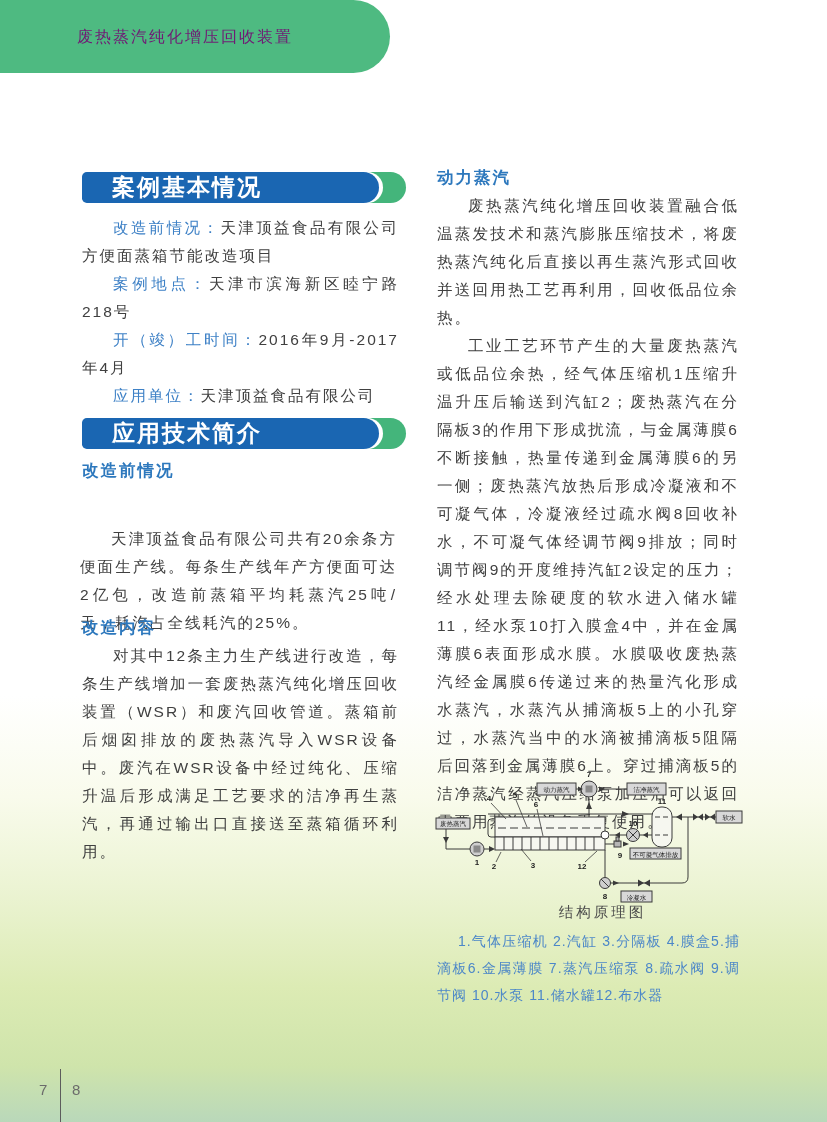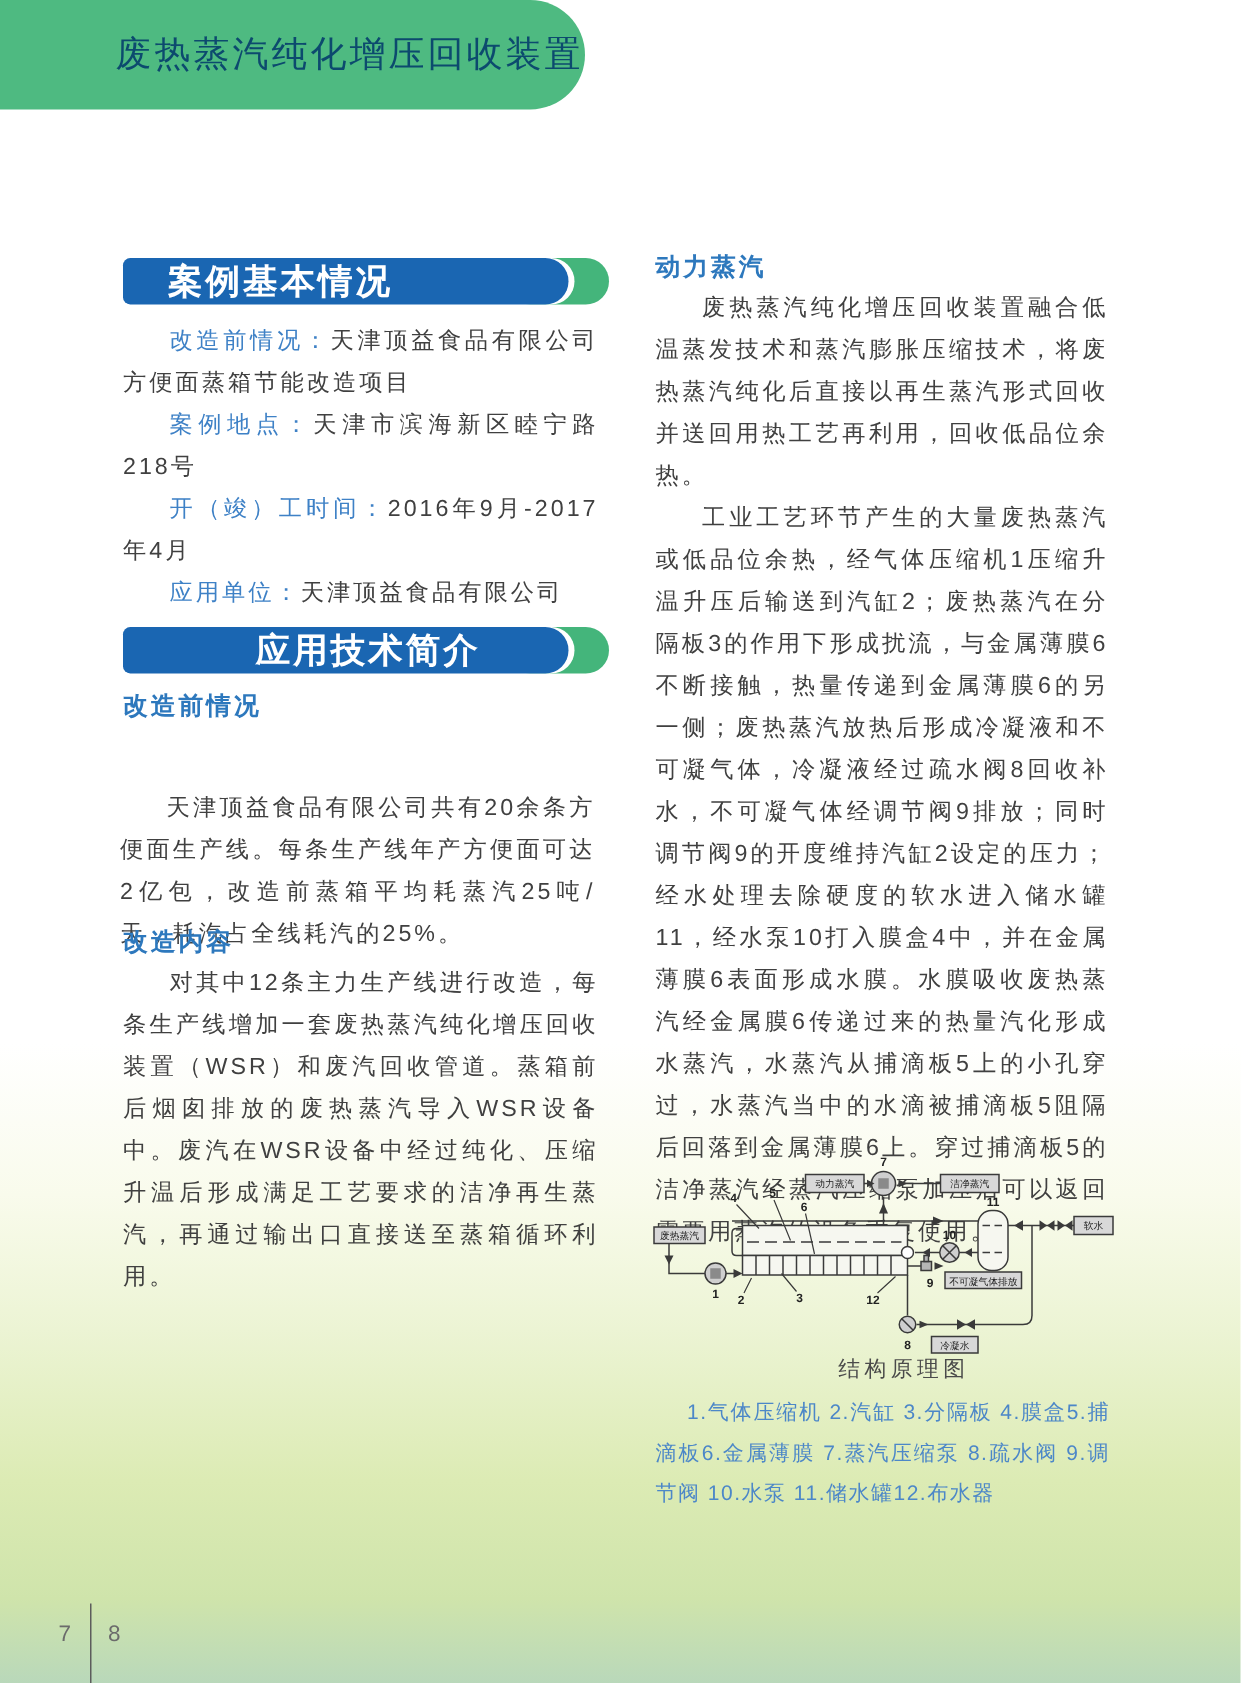--- a/index.html
+++ b/index.html
@@ -7,21 +7,21 @@
     position:relative;
     width:827px;height:1122px;
     overflow:hidden;
     background:linear-gradient(180deg,#ffffff 0%,#ffffff 62%,#f9fbec 71%,#ecf4d4 79%,#dcebb4 88%,#cfe4ab 95%,#b9d8ba 100%);
     font-family:"Liberation Sans","DejaVu Sans",sans-serif;
     color:#3f3f3f;
   }
   
   .gray-pill{position:absolute;left:0;top:30;width:215px;height:43px;background:#e4e4e4;border-radius:0 22px 22px 0;}
   .green-pill{position:absolute;left:0;top:51;width:390px;height:73px;background:#4eba81;border-radius:0 37px 37px 0;}
-  .page-title{position:absolute;left:77px;top:0;height:73px;line-height:73px;color:#0c4a6e;font-size:24px;letter-spacing:2px;white-space:nowrap;}
+  .page-title{position:absolute;left:77px;top:0;height:73px;line-height:73px;color:#701a75;font-size:16px;letter-spacing:2px;white-space:nowrap;}
   
   .section-bar{position:absolute;width:324px;height:32px;}
   .bar-green{position:absolute;left:256px;top:0;width:68px;height:31px;background:#44b57b;border-radius:16px;}
   .bar-blue{position:absolute;left:0;top:0;width:297px;height:31px;background:#1a66b2;border-radius:5px 16px 16px 5px;box-shadow:4px 0 0 #ffffff;color:#ffffff;font-size:23px;font-weight:bold;letter-spacing:2px;line-height:31px;padding-left:30px;box-sizing:border-box;white-space:nowrap;}
   
   .body-block{position:absolute;font-size:15.5px;line-height:28px;letter-spacing:2px;text-align:justify;color:#404040;}
   .body-block p{margin:0;text-indent:2em;}
   .flabel{color:#3e81c6;}
   .subhead{position:absolute;font-size:16.5px;font-weight:bold;color:#2d78bd;letter-spacing:2px;white-space:nowrap;}
   
@@ -51,21 +51,21 @@
     <div class="bar-blue">案例基本情况</div>
   </div>
 
   <div class="body-block" style="left:82px;top:214px;width:317px;">
     <p><span class="flabel">改造前情况：</span><span>天津顶益食品有限公司方便面蒸箱节能改造项目</span></p>
     <p><span class="flabel">案例地点：</span><span>天津市滨海新区睦宁路218号</span></p>
     <p><span class="flabel">开（竣）工时间：</span><span>2016年9月-2017年4月</span></p>
     <p><span class="flabel">应用单位：</span><span>天津顶益食品有限公司</span></p>
   </div>
 
-  <div class="section-bar" style="left:82px;top:418px;text-align:center;">
+  <div class="section-bar" style="left:82px;top:418px;">
     <div class="bar-green"></div>
     <div class="bar-blue">应用技术简介</div>
   </div>
 
   <div class="subhead" style="left:82px;top:460px;">改造前情况</div>
   <div class="body-block" style="left:80px;top:486px;width:317px;margin-top:39px;">
     <p>天津顶益食品有限公司共有20余条方便面生产线。每条生产线年产方便面可达2亿包，改造前蒸箱平均耗蒸汽25吨/天，耗汽占全线耗汽的25%。</p>
   </div>
 
   <div class="subhead" style="left:82px;top:617px;">改造内容</div>

